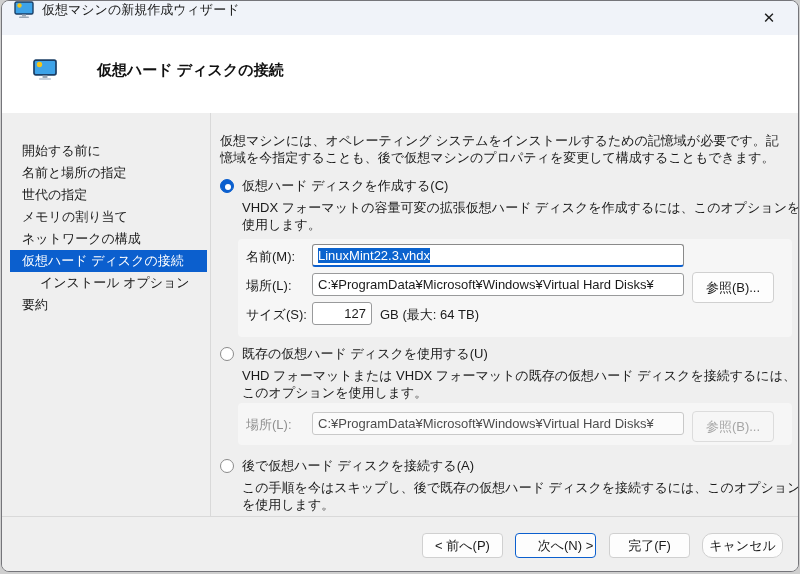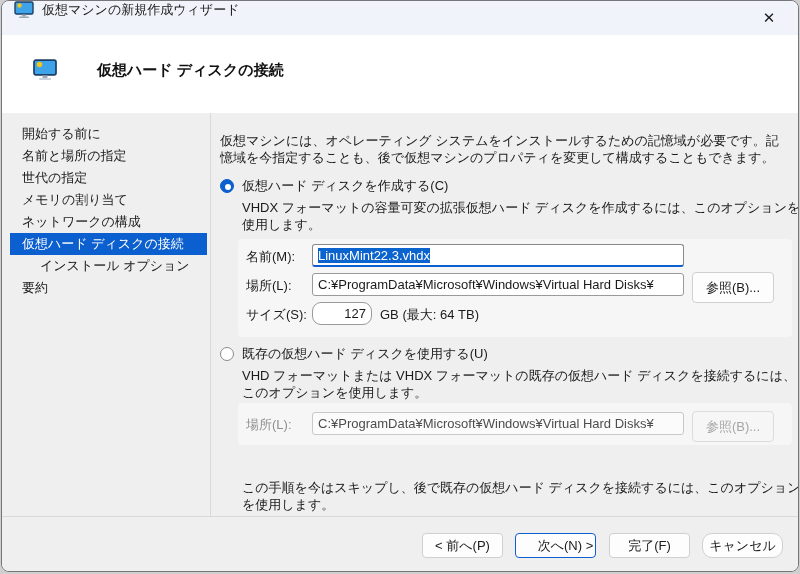--- a/index.html
+++ b/index.html
@@ -25,21 +25,21 @@
     position:absolute;left:0;top:34px;width:100%;height:78px;background:#ffffff;
   }
   .header-icon{position:absolute;left:30px;top:24px;width:26px;height:22px;}
   .header-title{position:absolute;left:95px;top:26px;font-size:15px;font-weight:bold;color:#111;}
   
   .vmicon{display:block;}
   
   .body{position:absolute;left:0;top:112px;width:100%;height:403px;background:#efefef;}
   .vsep{position:absolute;left:208px;top:0;width:1px;height:403px;background:#d9d9d9;}
   
-  .sidebar{position:absolute;left:0;top:10px;width:208px;}
+  .sidebar{position:absolute;left:0;top:27px;width:208px;}
   .side-item{
     height:22px;line-height:22px;font-size:13px;color:#1a1a1a;
     padding-left:12px;margin:0 3px 0 8px;white-space:nowrap;overflow:hidden;
   }
   .side-item.indent{padding-left:30px;}
   .side-item.selected{background:#0b5fce;color:#ffffff;}
   
   .content{position:absolute;left:218px;top:6px;width:572px;height:403px;font-size:13px;color:#1a1a1a;}
   .intro{position:absolute;left:0;top:13px;width:570px;line-height:17px;}
   .radio-row{position:absolute;display:flex;align-items:center;}
@@ -150,35 +150,39 @@
       <span class="f-label" style="left:26px;top:129px;">名前(M):</span>
       <div class="textbox focused" style="left:92px;top:125px;width:372px;">
         <span class="sel-text">LinuxMint22.3.vhdx</span>
       </div>
 
       <span class="f-label" style="left:26px;top:158px;">場所(L):</span>
       <div class="textbox" style="left:92px;top:154px;width:372px;">C:¥ProgramData¥Microsoft¥Windows¥Virtual Hard Disks¥</div>
       <div class="mini-btn" style="left:472px;top:153px;">参照(B)...</div>
 
       <span class="f-label" style="left:26px;top:187px;">サイズ(S):</span>
-      <div class="textbox size-box" style="left:92px;top:183px;width:60px;border-radius:9px;">127</div>
+      <div class="textbox size-box" style="left:92px;top:183px;width:60px;">127</div>
       <span class="suffix" style="left:160px;top:187px;">GB (最大: 64 TB)</span>
 
       <div class="radio-row" style="left:0;top:226px;">
         <span class="radio"></span>
         <span class="radio-label">既存の仮想ハード ディスクを使用する(U)</span>
       </div>
       <div class="desc" style="left:22px;top:248px;">VHD フォーマットまたは VHDX フォーマットの既存の仮想ハード ディスクを接続するには、このオプションを使用します。</div>
 
       <div class="fields-panel2"></div>
 
       <span class="f-label disabled" style="left:26px;top:297px;">場所(L):</span>
       <div class="textbox disabled" style="left:92px;top:293px;width:372px;">C:¥ProgramData¥Microsoft¥Windows¥Virtual Hard Disks¥</div>
       <div class="mini-btn disabled" style="left:472px;top:292px;">参照(B)...</div>
 
+      <div class="radio-row" style="left:0;top:338px;">
+        <span class="radio"></span>
+        <span class="radio-label">後で仮想ハード ディスクを接続する(A)</span>
+      </div>
       <div class="desc" style="left:22px;top:360px;">この手順を今はスキップし、後で既存の仮想ハード ディスクを接続するには、このオプションを使用します。</div>
     </div>
   </div>
 
   <div class="hsep"></div>
   <div class="footer">
     <div class="btn" style="left:420px;">&lt; 前へ(P)</div>
     <div class="btn default" style="left:513px;">次へ(N) &gt;</div>
     <div class="btn" style="left:607px;">完了(F)</div>
     <div class="btn" style="left:700px;border-radius:10px;">キャンセル</div>

